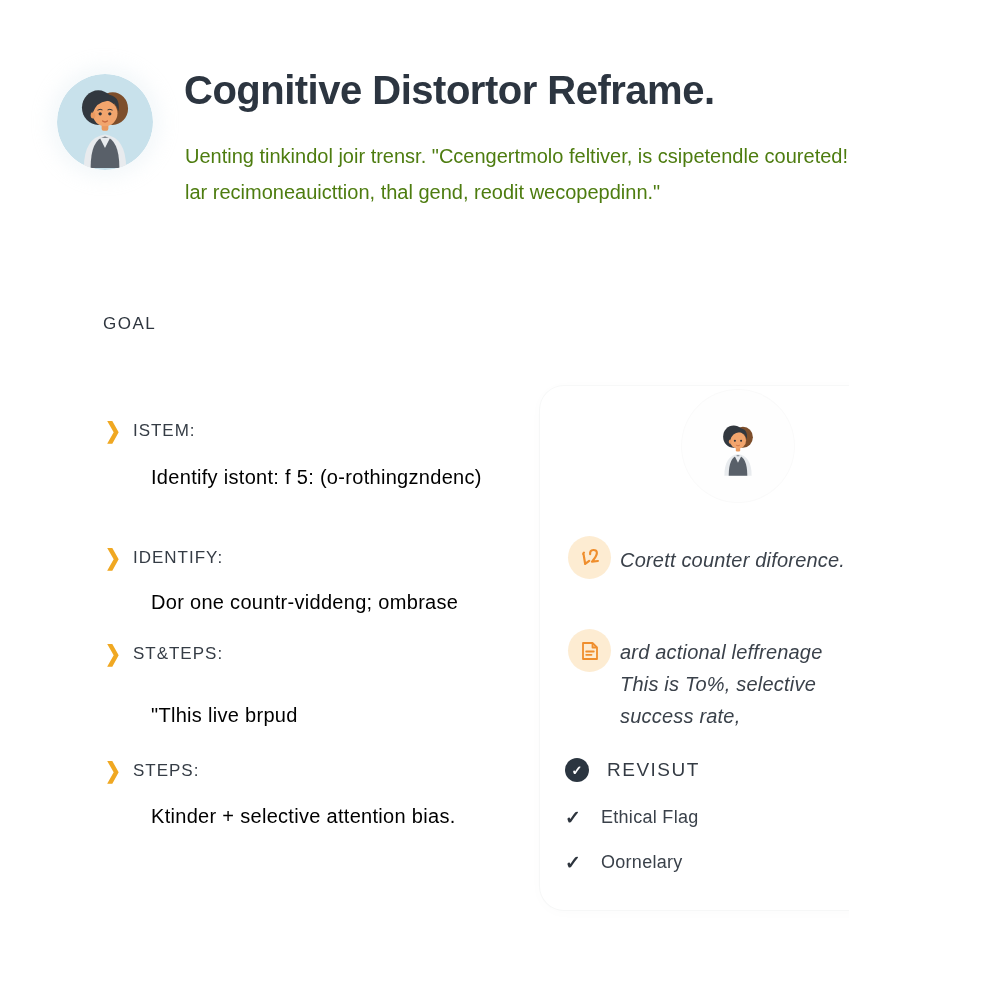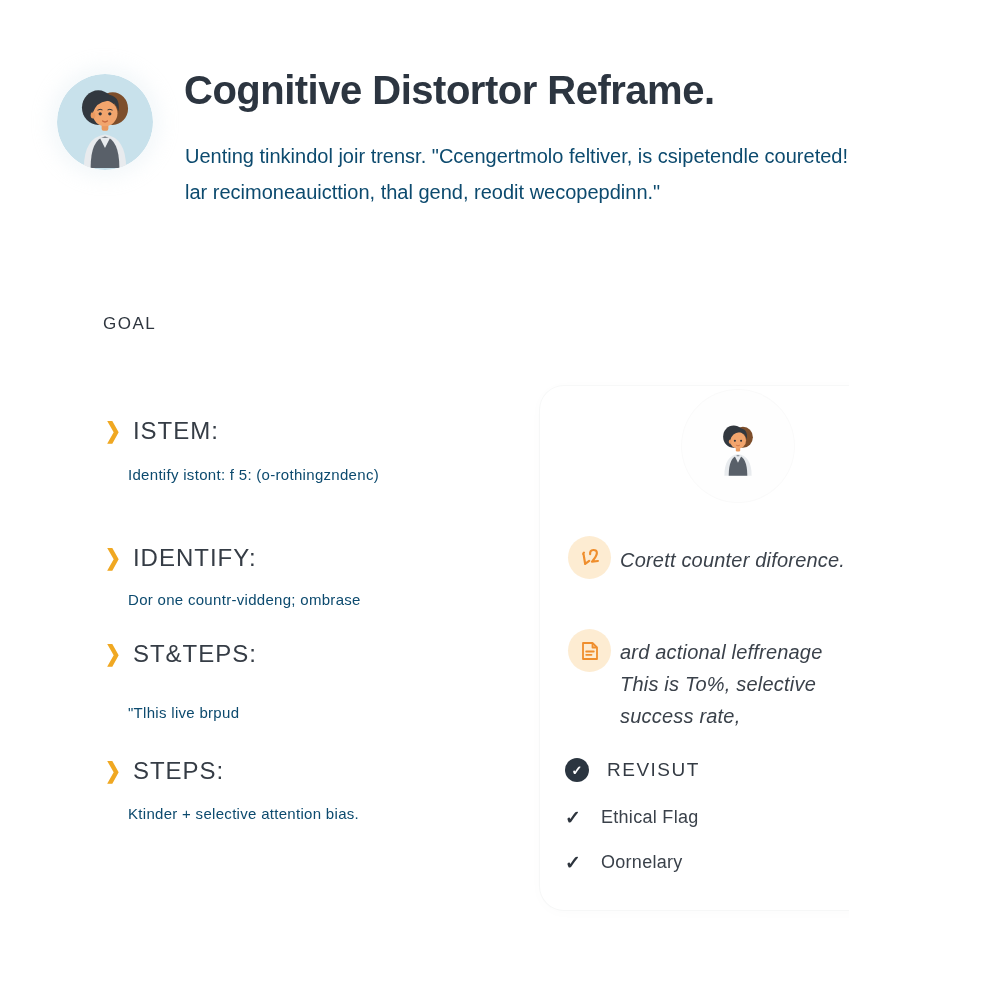--- a/index.html
+++ b/index.html
@@ -11,34 +11,34 @@
 
   
   .avatar-big{
     left:57px;top:74px;width:96px;height:96px;border-radius:50%;
     box-shadow:0 0 18px 8px rgba(210,228,236,0.25);
   }
   .page-title{
     left:184px;top:68px;font-size:40px;font-weight:700;color:#2c3540;letter-spacing:-0.5px;
   }
   .page-subtitle{
-    left:185px;top:138px;font-size:20px;line-height:36px;color:#0c4a6e;font-weight:400;
+    left:185px;top:138px;font-size:20px;line-height:36px;color:#4d7c0f;font-weight:400;
   }
 
   
   .goal-label{left:103px;top:314px;font-size:17px;letter-spacing:1.5px;color:#2e353e;font-weight:500;}
 
   
   .li-row{display:flex;align-items:flex-start;}
   .chev{
     color:#f0a822;font-size:19px;font-weight:700;margin-right:12px;line-height:23px;
     transform:scaleY(1.15);display:inline-block;
   }
-  .li-label{font-size:24px;color:#353c45;letter-spacing:1px;font-weight:500;line-height:23px;}
-  .li-desc{font-size:15px;color:#0c4a6e;letter-spacing:0.3px;font-weight:400;}
+  .li-label{font-size:17px;color:#353c45;letter-spacing:1px;font-weight:500;line-height:23px;}
+  .li-desc{font-size:20px;color:#000000;letter-spacing:0.3px;font-weight:400;margin-left:23px;}
 
   
   .right-card{
     left:540px;top:386px;width:446px;height:524px;border-radius:24px;
     box-shadow:0 0 0 1px rgba(40,50,60,0.03), 0 2px 14px rgba(40,50,60,0.02);
     background:#ffffff;
   }
   .avatar-small-wrap{
     left:682px;top:390px;width:112px;height:112px;border-radius:50%;
     background:#fefefe;box-shadow:0 0 0 1px rgba(40,50,60,0.025);

